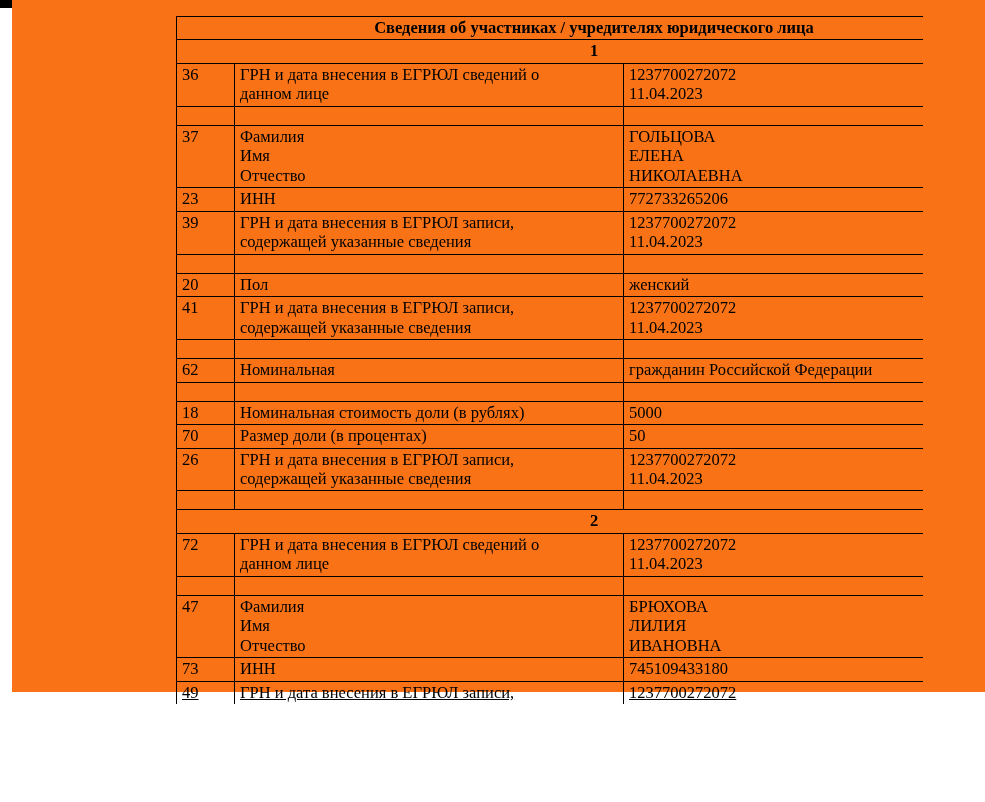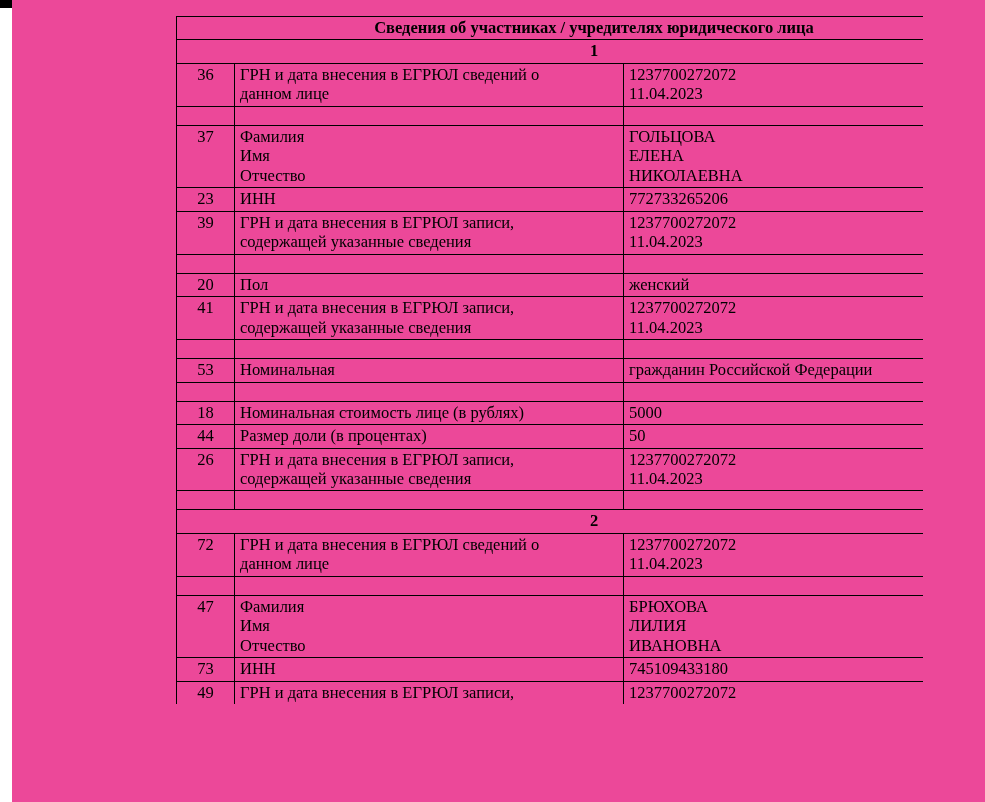--- a/index.html
+++ b/index.html
@@ -10,22 +10,22 @@
   body {
     width: 985px;
     height: 802px;
     overflow: hidden;
     font-family: "Liberation Serif", serif;
     color: #000000;
   }
   .page {
     position: relative;
     width: 985px;
-    height: 802px;
-    background: #ec4899;
+    height: 692px;
+    background: #f97316;
   }
   
   .scan-edge {
     position: absolute;
     left: 0;
     top: 0;
     width: 12px;
     height: 802px;
     background: #ffffff;
   }
@@ -54,41 +54,41 @@
     border: 1px solid #000000;
     padding: 1px 5px 2px 5px;
     vertical-align: top;
     word-wrap: break-word;
   }
   col.c-num { width: 58px; }
   col.c-label { width: 389px; }
   col.c-value { width: 388px; }
 
   td.num {
-    text-align: center;
     white-space: nowrap;
   }
   td.section-title {
     text-align: center;
     font-weight: bold;
     padding: 3px 4px 4px 4px;
   }
   td.group-num {
     text-align: center;
     font-weight: bold;
     padding: 2px 4px 3px 4px;
   }
   tr.spacer td {
     height: 18px;
     padding: 0;
   }
   .ml { display: block; }
   .value .ml { display: block; }
   tr.clipped td {
     border-bottom: none;
+    text-decoration: underline;
   }
   .clip-wrap {
     position: absolute;
     left: 88px;
     top: 8px;
     width: 835px;
     height: 792px;
     overflow: hidden;
   }
 </style>
@@ -201,47 +201,47 @@
           </td>
         </tr>
 
         <tr class="spacer">
           <td></td>
           <td></td>
           <td></td>
         </tr>
 
         <tr>
-          <td class="num">53</td>
+          <td class="num">62</td>
           <td class="label">
             <span class="ml">Номинальная</span>
           </td>
           <td class="value">
             <span class="ml">гражданин Российской Федерации</span>
           </td>
         </tr>
 
         <tr class="spacer">
           <td></td>
           <td></td>
           <td></td>
         </tr>
 
         <tr>
           <td class="num">18</td>
           <td class="label">
-            <span class="ml">Номинальная стоимость лице (в рублях)</span>
+            <span class="ml">Номинальная стоимость доли (в рублях)</span>
           </td>
           <td class="value">
             <span class="ml">5000</span>
           </td>
         </tr>
 
         <tr>
-          <td class="num">44</td>
+          <td class="num">70</td>
           <td class="label">
             <span class="ml">Размер доли (в процентах)</span>
           </td>
           <td class="value">
             <span class="ml">50</span>
           </td>
         </tr>
 
         <tr>
           <td class="num">26</td>

